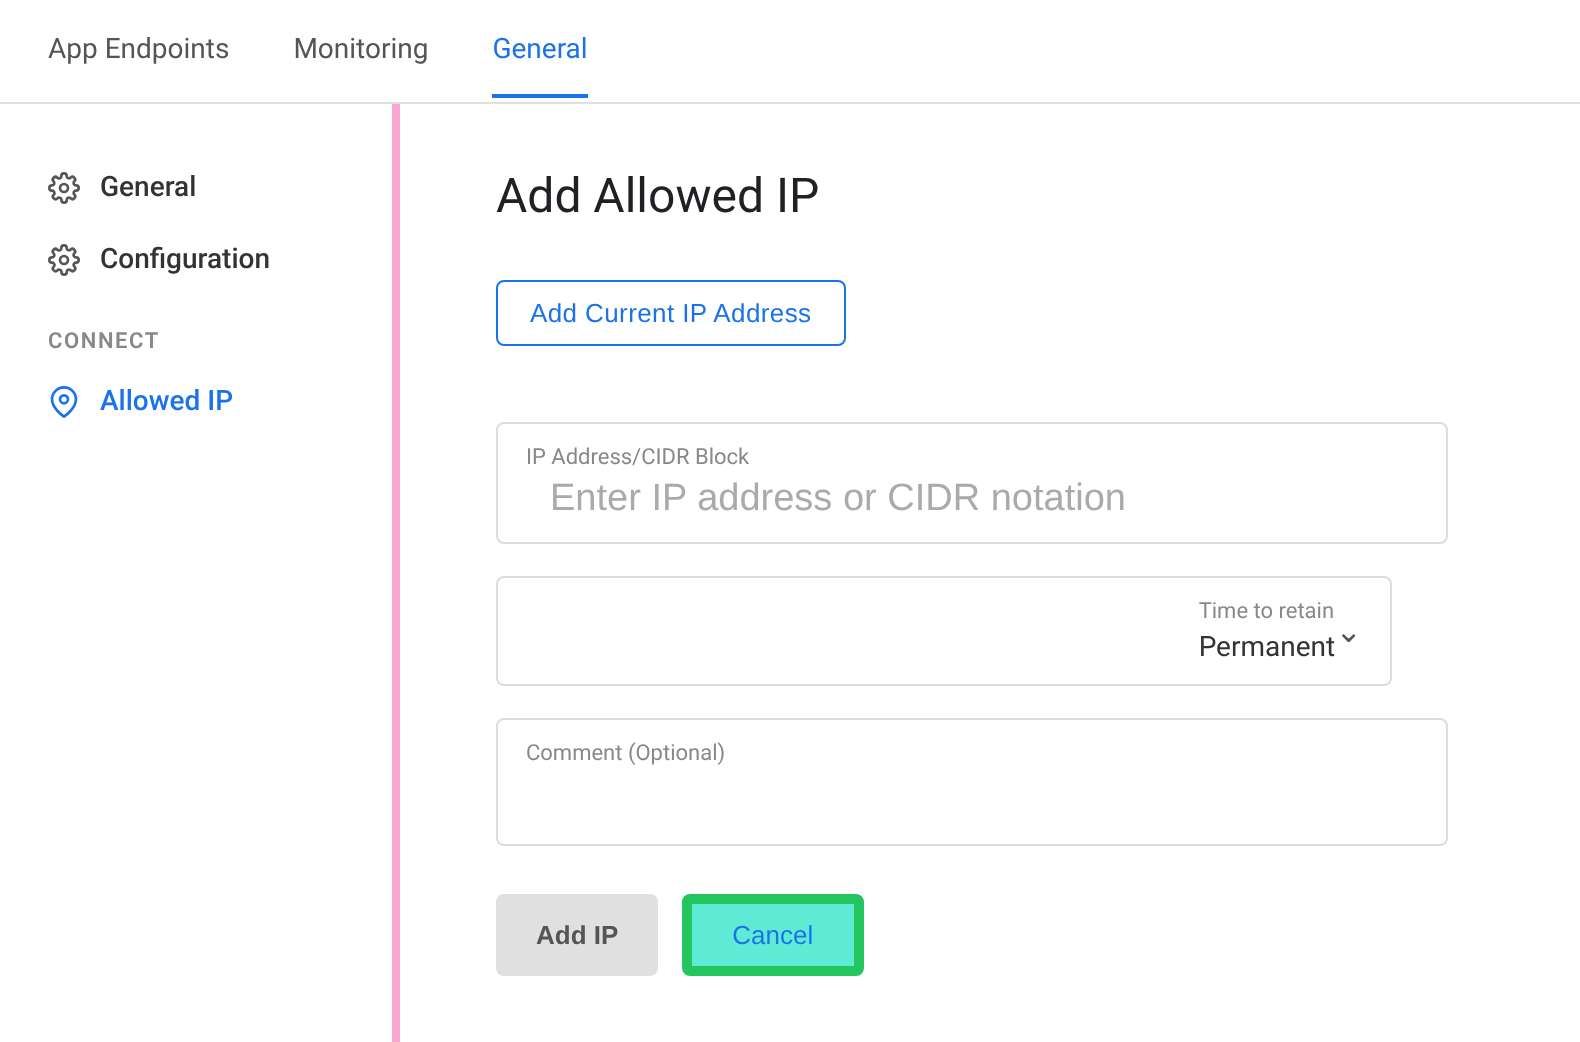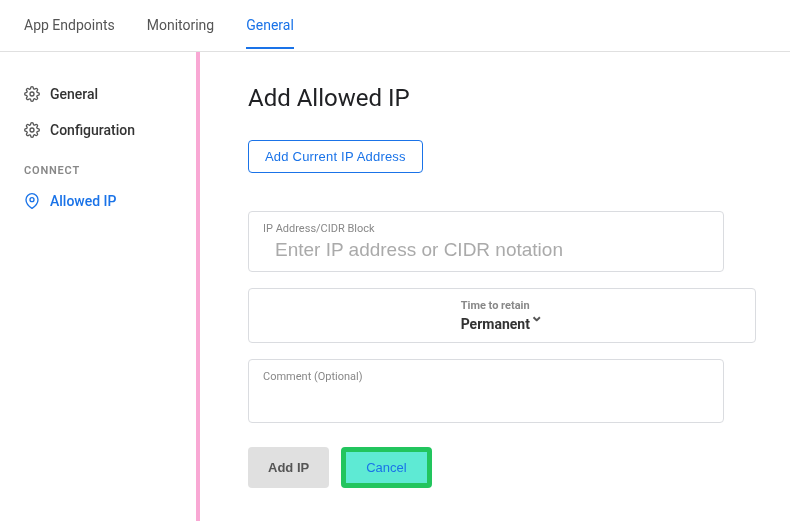--- a/index.html
+++ b/index.html
@@ -140,27 +140,26 @@
     }
     .field-input::placeholder {
       color: #aaa;
     }
 
     
     .select-box {
       border: 1px solid #dadce0;
       border-radius: 4px;
       padding: 10px 14px;
-      width: 508px;
+      width: 448px;
       position: relative;
       display: flex;
-      justify-content: center;
+      justify-content: flex-end;
       align-items: center;
       cursor: pointer;
-      font-weight: bold;
     }
     .select-box .select-inner {
       display: flex;
       flex-direction: column;
     }
     .select-value {
       font-size: 14px;
       color: #333;
     }
     .chevron-icon {

